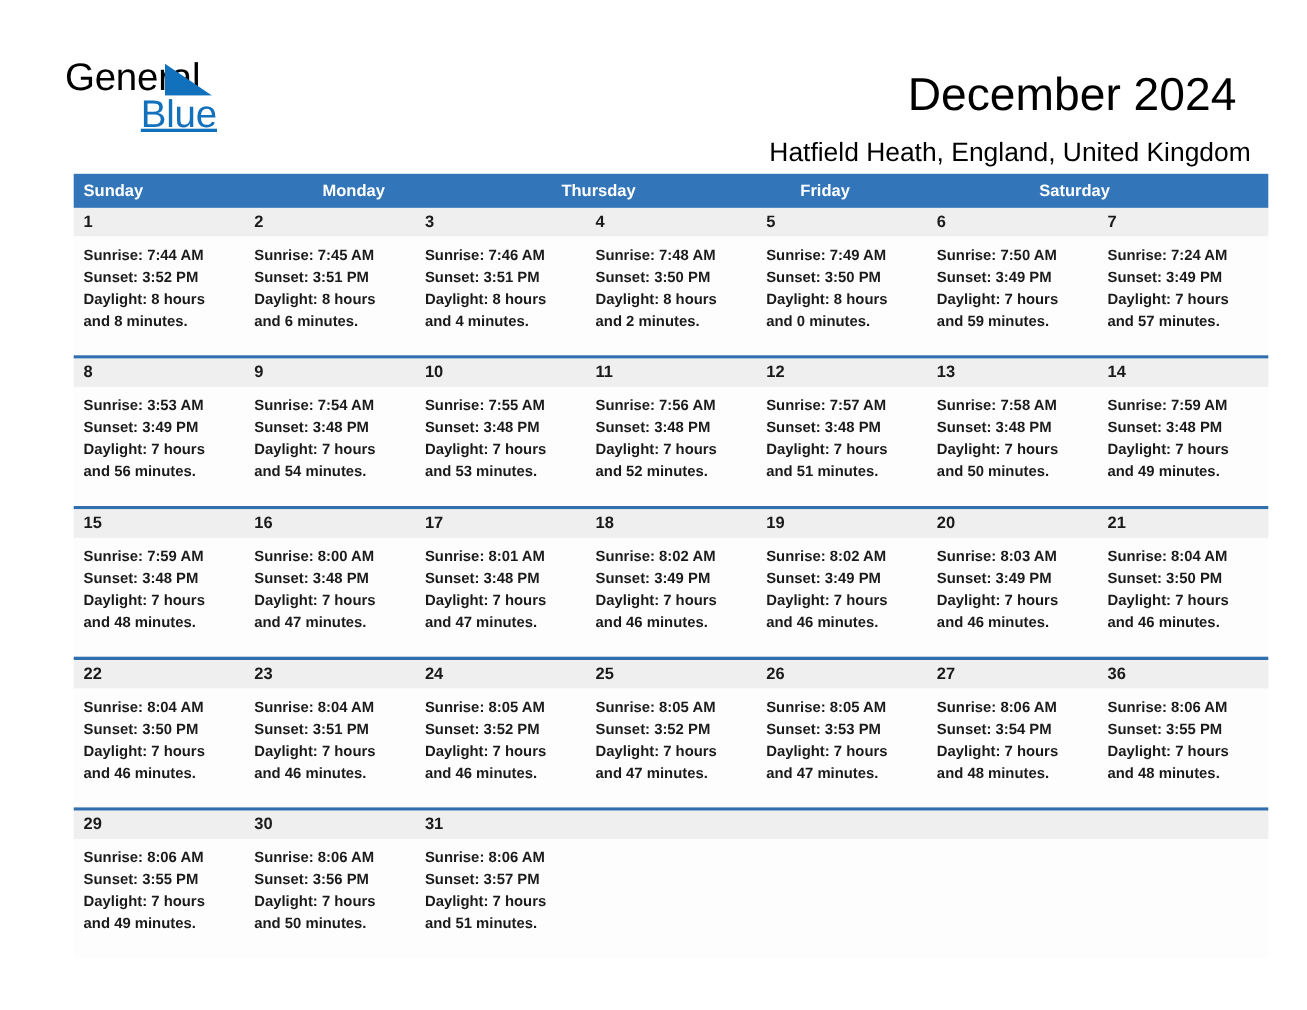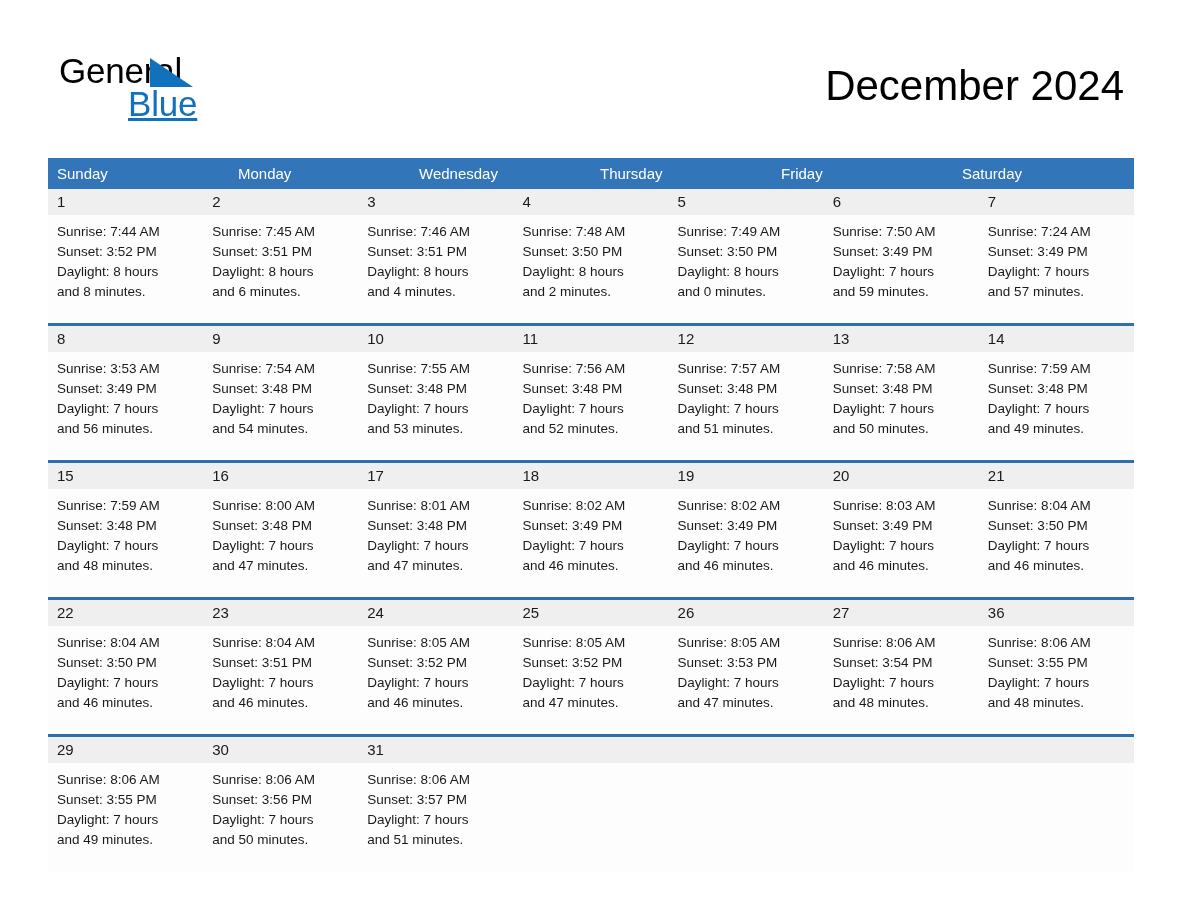--- a/index.html
+++ b/index.html
@@ -84,23 +84,24 @@
     font-size: 24px;
     line-height: 30px;
     color: #000000;
     margin: 12px 0 0 0;
     white-space: nowrap;
   }
 
   
   .calendar {
     position: absolute;
-    left: 48px;
+    left: 67px;
     top: 158px;
     width: 1086px;
+    font-weight: bold;
   }
   .cal-head {
     display: flex;
     background: #3275b8;
     height: 31px;
   }
   .cal-head .dow {
     flex: 1 1 0;
     min-width: 0;
     color: #ffffff;
@@ -163,30 +164,30 @@
       <span class="logo-tri-wrap">
         <svg width="43" height="29" viewBox="0 0 43 29" xmlns="http://www.w3.org/2000/svg">
           <polygon points="0,0 43,29 0,29" fill="#1271bd"></polygon>
         </svg>
       </span>
       <span class="logo-blue">Blue</span>
     </div>
 
     <div class="title-block">
       <h1 class="cal-title">December 2024</h1>
+      <div class="cal-subtitle">Hatfield Heath, England, United Kingdom</div>
     </div>
 
   </div>
 
   <div class="calendar">
 
     <div class="cal-head">
       <div class="dow">Sunday</div>
       <div class="dow">Monday</div>
-      <div class="dow">Wednesday</div>
       <div class="dow">Thursday</div>
       <div class="dow">Friday</div>
       <div class="dow">Saturday</div>
     </div>
 
     <div class="week first">
 
       <div class="daynum-row">
         <div class="daynum">1</div>
         <div class="daynum">2</div>

